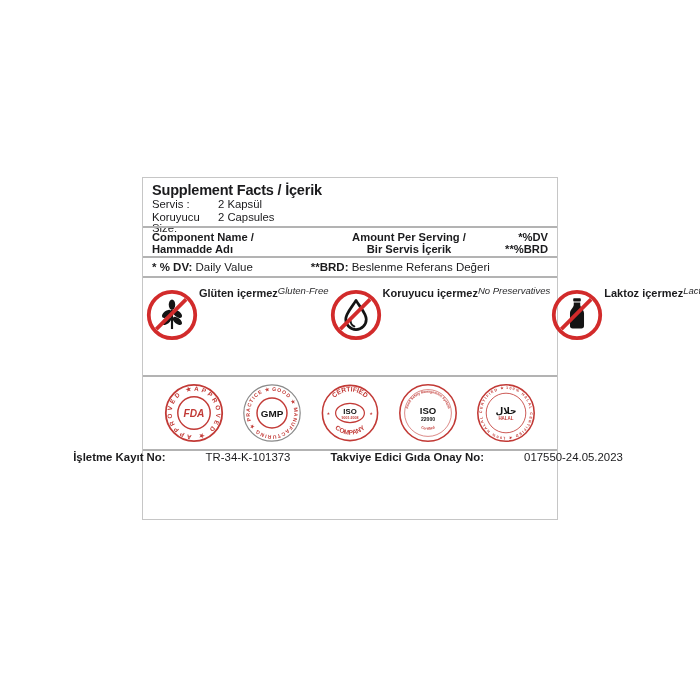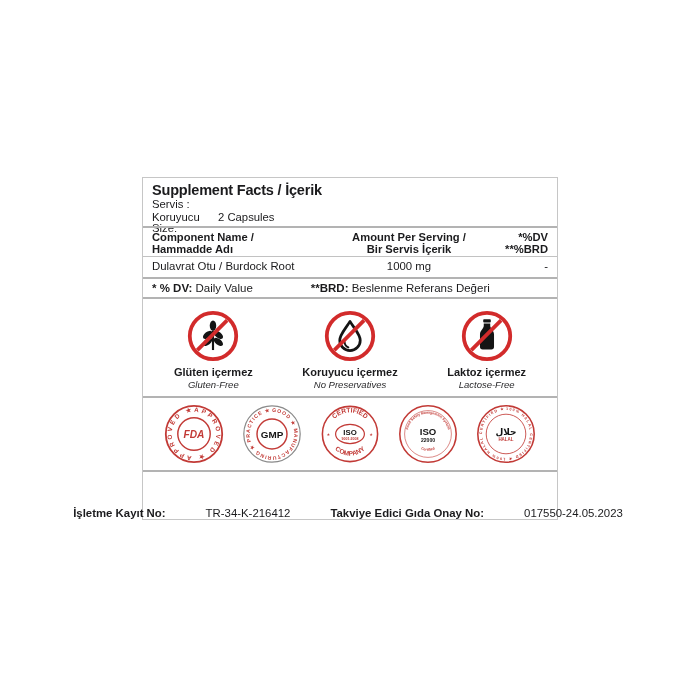--- a/index.html
+++ b/index.html
@@ -24,44 +24,45 @@
   .tbl .c2 { text-align:center; }
   .tbl .c3 { text-align:right; }
   .hdr { font-weight:700; font-size:11.2px; line-height:12px; }
   .row-txt { font-size:11.4px; }
   .row-txt .c2 { text-align:center; }
 
   .sec-note { height:20px; border-top:2px solid #b3b3b3; display:flex; align-items:center; padding:0 9px; gap:58px; font-size:11.5px; }
   .sec-note b { font-weight:700; }
 
   .sec-icons { height:99px; border-top:2px solid #b3b3b3; display:flex; padding:6px 2px 0 2px; }
-  .tile { flex:1; display:flex; flex-direction:column; align-items:center; }
+  .tile { flex:1; display:flex; flex-direction:row; }
   .tile svg { width:54px; height:54px; margin-top:4px; }
   .tile .t1 { font-size:11px; font-weight:700; margin-top:3px; white-space:nowrap; }
   .tile .t2 { font-size:9.5px; font-style:italic; color:#2a2a2c; margin-top:0.5px; white-space:nowrap; }
 
   .sec-badges { height:74px; border-top:2px solid #b3b3b3; display:flex; align-items:center; justify-content:space-around; padding:0 12px; }
   .sec-badges svg { width:60px; height:60px; }
   svg text { font-family:"Liberation Sans", sans-serif; }
   .arabic { font-family:"DejaVu Sans", sans-serif; }
 
-  .sec-reg { flex:1; border-top:2px solid #b3b3b3; display:flex; align-items:flex-end; justify-content:center; font-size:11.4px; white-space:nowrap;gap:36px; }
+  .sec-reg { flex:1; border-top:2px solid #b3b3b3; display:flex; align-items:flex-start; justify-content:center; font-size:11.4px; white-space:nowrap;gap:36px; }
   .sec-reg b { font-weight:700; }
   .sec-reg span { margin-right:4px; }
 </style>
 </head>
 <body>
 
 <div class="canvas">
   <div class="label">
 
     <div class="sec-top">
       <div class="title">Supplement Facts / İçerik</div>
       <div class="serv-row">
         <span>Servis :</span>
+        <span>2 Kapsül</span>
       </div>
       <div class="serv-row">
         <span>Koruyucu Size:</span>
         <span>2 Capsules</span>
       </div>
     </div>
 
     <div class="sec-header">
       <div class="tbl hdr">
         <div class="c1">
@@ -72,27 +73,20 @@
           <div>Amount Per Serving /</div>
           <div>Bir Servis İçerik</div>
         </div>
         <div class="c3">
           <div>*%DV</div>
           <div>**%BRD</div>
         </div>
       </div>
     </div>
 
-    <div class="sec-row">
-      <div class="tbl row-txt">
-        <div class="c1">Dulavrat Otu / Burdock Root</div>
-        <div class="c2">1000 mg</div>
-        <div class="c3">-</div>
-      </div>
-    </div>
 
     <div class="sec-note">
       <span>
         <b>* % DV:</b>
         <span>Daily Value</span>
       </span>
       <span>
         <b>**BRD:</b>
         <span>Beslenme Referans Değeri</span>
       </span>
@@ -204,19 +198,19 @@
         <text font-size="6.2" font-weight="700" fill="#c23a36" textLength="247" lengthAdjust="spacing">
           <textPath href="#hal-c">100% HALAL CERTIFIED ★ 100% HALAL CERTIFIED ★</textPath>
         </text>
         <text x="50" y="51" text-anchor="middle" font-size="15" font-weight="700" fill="#141414" class="arabic">حلال</text>
         <text x="50" y="62" text-anchor="middle" font-size="7.5" font-weight="700" fill="#c23a36">HALAL</text>
       </svg>
     </div>
 
     <div class="sec-reg">
       <span><b>İşletme Kayıt No:</b></span>
-      <span>TR-34-K-216412</span>
+      <span>TR-34-K-101373</span>
       <span><b>Takviye Edici Gıda Onay No:</b></span>
       <span>017550-24.05.2023</span>
     </div>
 
   </div>
 </div>
 
 </body></html>

